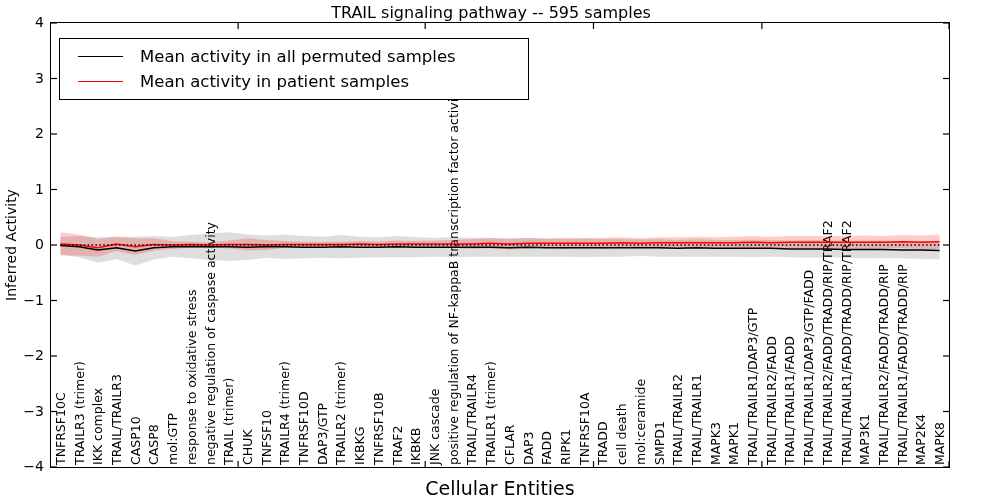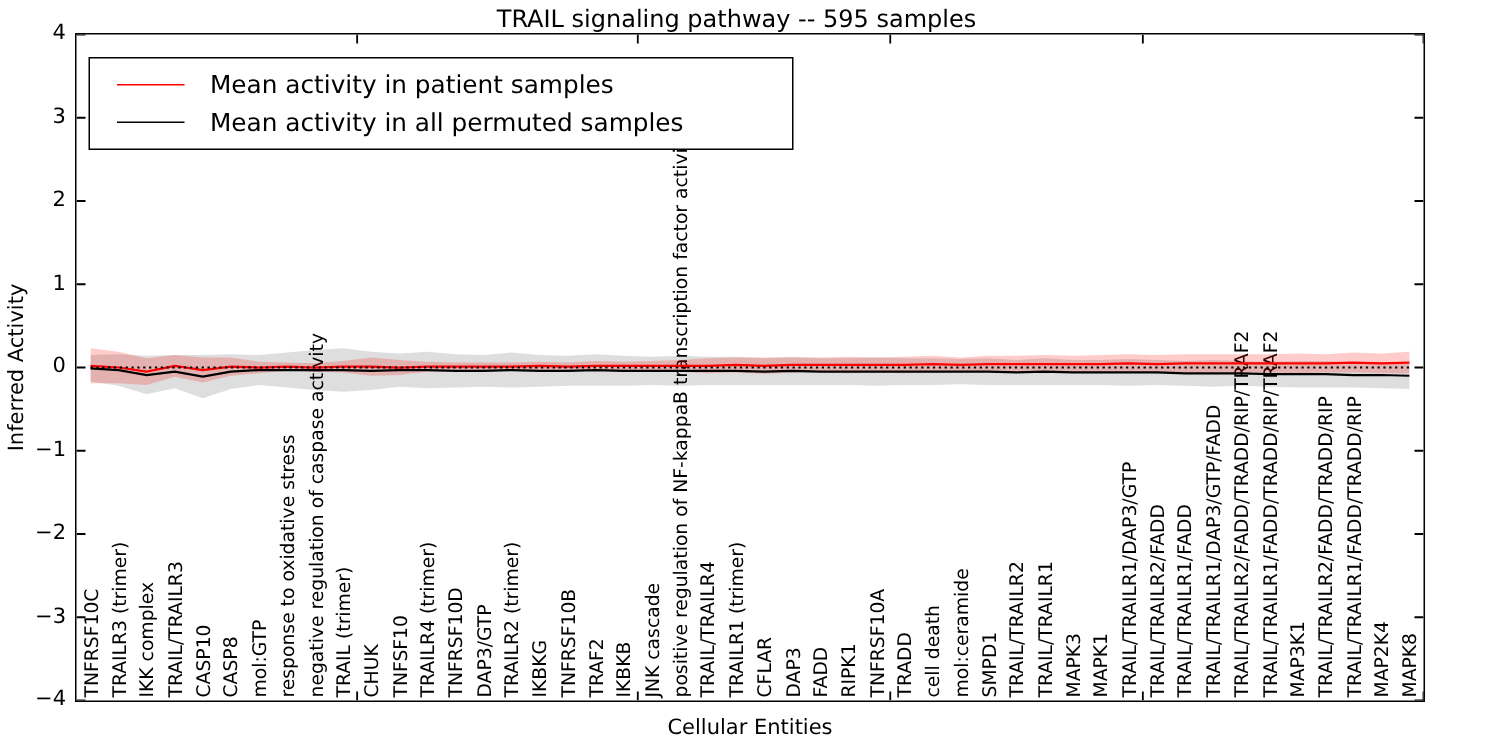--- a/index.html
+++ b/index.html
@@ -4,21 +4,21 @@
 <style>
   html,body{margin:0;padding:0;background:#fff;}
   .fig{
     position:relative;width:1000px;height:500px;background:#ffffff;
     font-family:"DejaVu Sans","Liberation Sans",sans-serif;color:#000;
     overflow:hidden;
   }
   .title{position:absolute;top:3px;left:41px;width:900px;text-align:center;
     font-size:16px;}
   .xlabel{position:absolute;top:477px;left:50px;width:900px;text-align:center;
-    font-size:14px;}
+    font-size:19px;}
   .ylabel{position:absolute;top:245px;left:11px;font-size:14px;white-space:nowrap;
     transform:translate(-50%,-50%) rotate(-90deg);}
   .frame{position:absolute;left:50px;top:22px;width:898px;height:444px;
     border:1px solid #000;}
   .frame svg{position:absolute;left:0;top:0;z-index:2;}
   .xcats{position:absolute;left:0;top:0;width:100%;height:100%;z-index:1;}
   .xcat{position:absolute;white-space:nowrap;font-size:12.5px;line-height:13px;
     transform:rotate(-90deg);transform-origin:0 100%;}
   .ytick{position:absolute;left:0;width:44px;text-align:right;font-size:14px;
     line-height:18px;}
@@ -131,21 +131,21 @@
         <line x1="542.5" y1="444" x2="542.5" y2="438" stroke="#000" stroke-width="1.2"></line>
         <line x1="710.9" y1="0" x2="710.9" y2="6" stroke="#000" stroke-width="1.2"></line>
         <line x1="710.9" y1="444" x2="710.9" y2="438" stroke="#000" stroke-width="1.2"></line>
         <line x1="898.0" y1="0" x2="898.0" y2="6" stroke="#000" stroke-width="1.2"></line>
         <line x1="898.0" y1="444" x2="898.0" y2="438" stroke="#000" stroke-width="1.2"></line>
       </svg>
   </div>
 
   <div class="legend">
     <div class="legend-row">
+      <span class="legend-swatch" id="sw0" style="border-top-color: rgb(0, 0, 0);"></span>
+      <span class="legend-label">Mean activity in all permuted samples</span>
+    </div>
+    <div class="legend-row">
       <span class="legend-swatch" id="sw1" style="border-top-color: rgb(255, 0, 0);"></span>
       <span class="legend-label">Mean activity in patient samples</span>
-    </div>
-    <div class="legend-row">
-      <span class="legend-swatch" id="sw0" style="border-top-color: rgb(0, 0, 0);"></span>
-      <span class="legend-label">Mean activity in all permuted samples</span>
     </div>
   </div>
 </div>
 
 </body></html>

